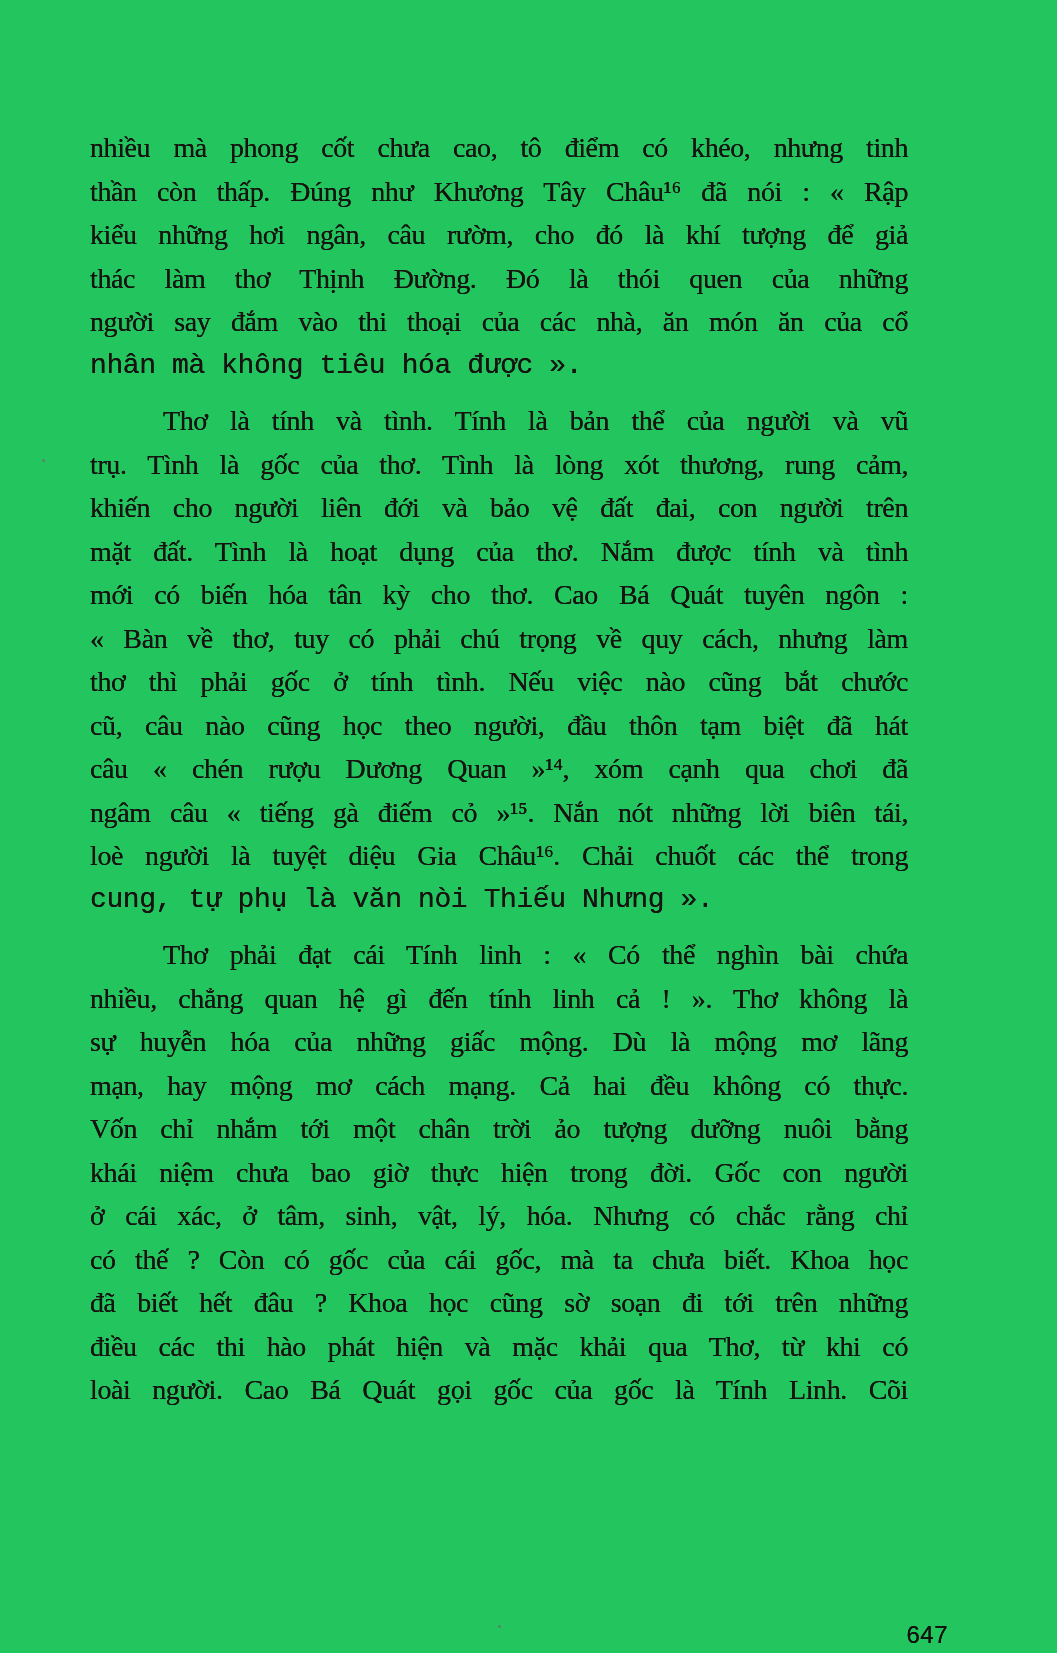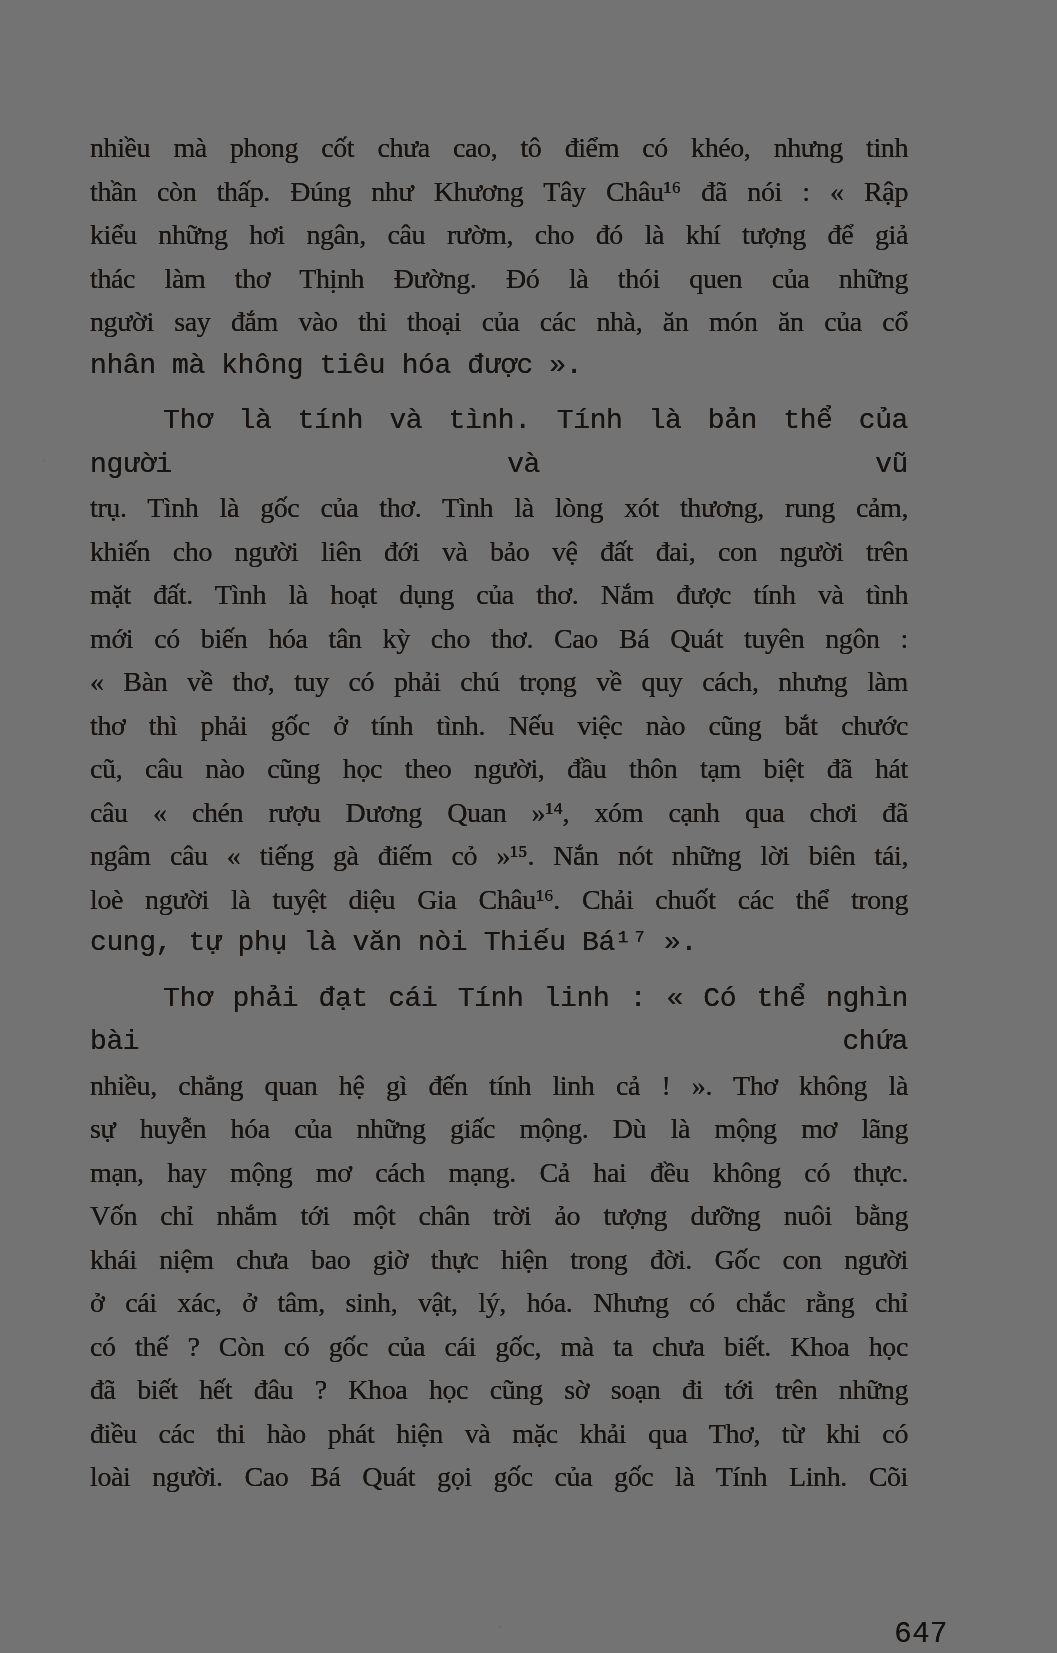--- a/index.html
+++ b/index.html
@@ -4,21 +4,21 @@
 <style>
   html, body {
     margin: 0;
     padding: 0;
     background: #fbf8f1;
   }
   .page {
     position: relative;
     width: 1057px;
     height: 1653px;
-    background: #737373;
+    background: #22c55e;
     color: #171310;
     font-family: "Liberation Serif", "DejaVu Serif", serif;
     overflow: hidden;
   }
   .text-block {
     position: absolute;
     left: 90px;
     top: 126px;
     width: 818px;
   }
@@ -38,28 +38,27 @@
     text-align-last: justify;
     text-shadow: 0 0 0.5px currentColor;
     white-space: normal;
   }
   .line.para-end {
     text-align-last: left;
     font-family: Liberation Mono, monospace;
   }
   .line.indent {
     text-indent: 73px;
-    font-family: Liberation Mono, monospace;
   }
   .page-number {
     position: absolute;
     top: 1620px;
     right: 109px;
-    font-family: Liberation Mono, monospace;
-    font-size: 29px;
+    font-family: Liberation Sans, sans-serif;
+    font-size: 24px;
     line-height: 30px;
     letter-spacing: 0.5px;
     color: #14110e;
     text-shadow: 0 0 0.5px currentColor;
   }
   .speck {
     position: absolute;
     width: 3px;
     height: 3px;
     border-radius: 50%;
@@ -90,21 +89,21 @@
       <span class="line">trụ. Tình là gốc của thơ. Tình là lòng xót thương, rung cảm,</span>
       <span class="line">khiến cho người liên đới và bảo vệ đất đai, con người trên</span>
       <span class="line">mặt đất. Tình là hoạt dụng của thơ. Nắm được tính và tình</span>
       <span class="line">mới có biến hóa tân kỳ cho thơ. Cao Bá Quát tuyên ngôn :</span>
       <span class="line">« Bàn về thơ, tuy có phải chú trọng về quy cách, nhưng làm</span>
       <span class="line">thơ thì phải gốc ở tính tình. Nếu việc nào cũng bắt chước</span>
       <span class="line">cũ, câu nào cũng học theo người, đầu thôn tạm biệt đã hát</span>
       <span class="line">câu « chén rượu Dương Quan »¹⁴, xóm cạnh qua chơi đã</span>
       <span class="line">ngâm câu « tiếng gà điếm cỏ »¹⁵. Nắn nót những lời biên tái,</span>
       <span class="line">loè người là tuyệt diệu Gia Châu¹⁶. Chải chuốt các thể trong</span>
-      <span class="line para-end">cung, tự phụ là văn nòi Thiếu Bá¹⁷ ».</span>
+      <span class="line para-end">cung, tự phụ là văn nòi Thiếu Nhưng ».</span>
     </p>
 
     <p class="para">
       <span class="line indent">Thơ phải đạt cái Tính linh : « Có thể nghìn bài chứa</span>
       <span class="line">nhiều, chẳng quan hệ gì đến tính linh cả ! ». Thơ không là</span>
       <span class="line">sự huyễn hóa của những giấc mộng. Dù là mộng mơ lãng</span>
       <span class="line">mạn, hay mộng mơ cách mạng. Cả hai đều không có thực.</span>
       <span class="line">Vốn chỉ nhắm tới một chân trời ảo tượng dưỡng nuôi bằng</span>
       <span class="line">khái niệm chưa bao giờ thực hiện trong đời. Gốc con người</span>
       <span class="line">ở cái xác, ở tâm, sinh, vật, lý, hóa. Nhưng có chắc rằng chỉ</span>

